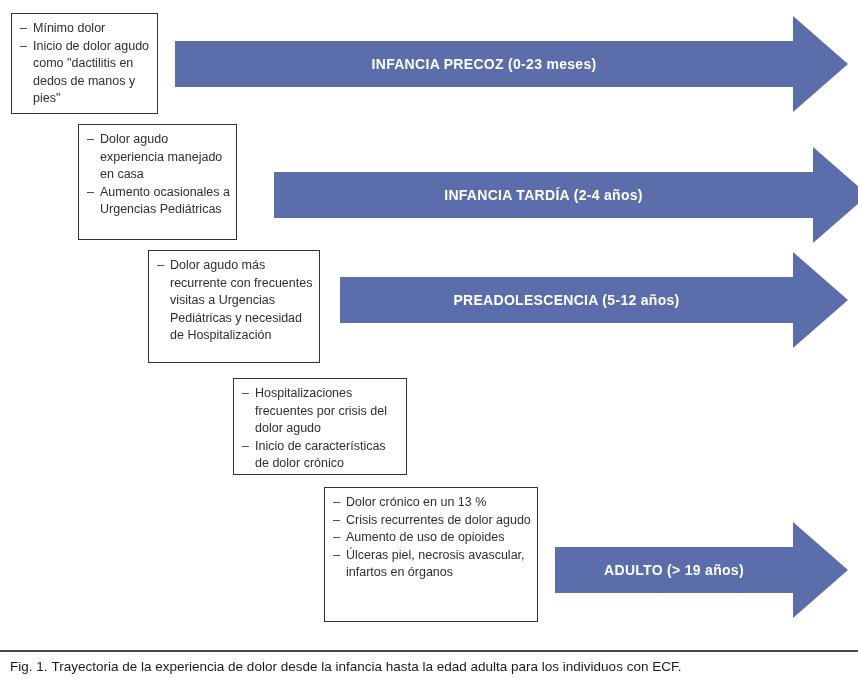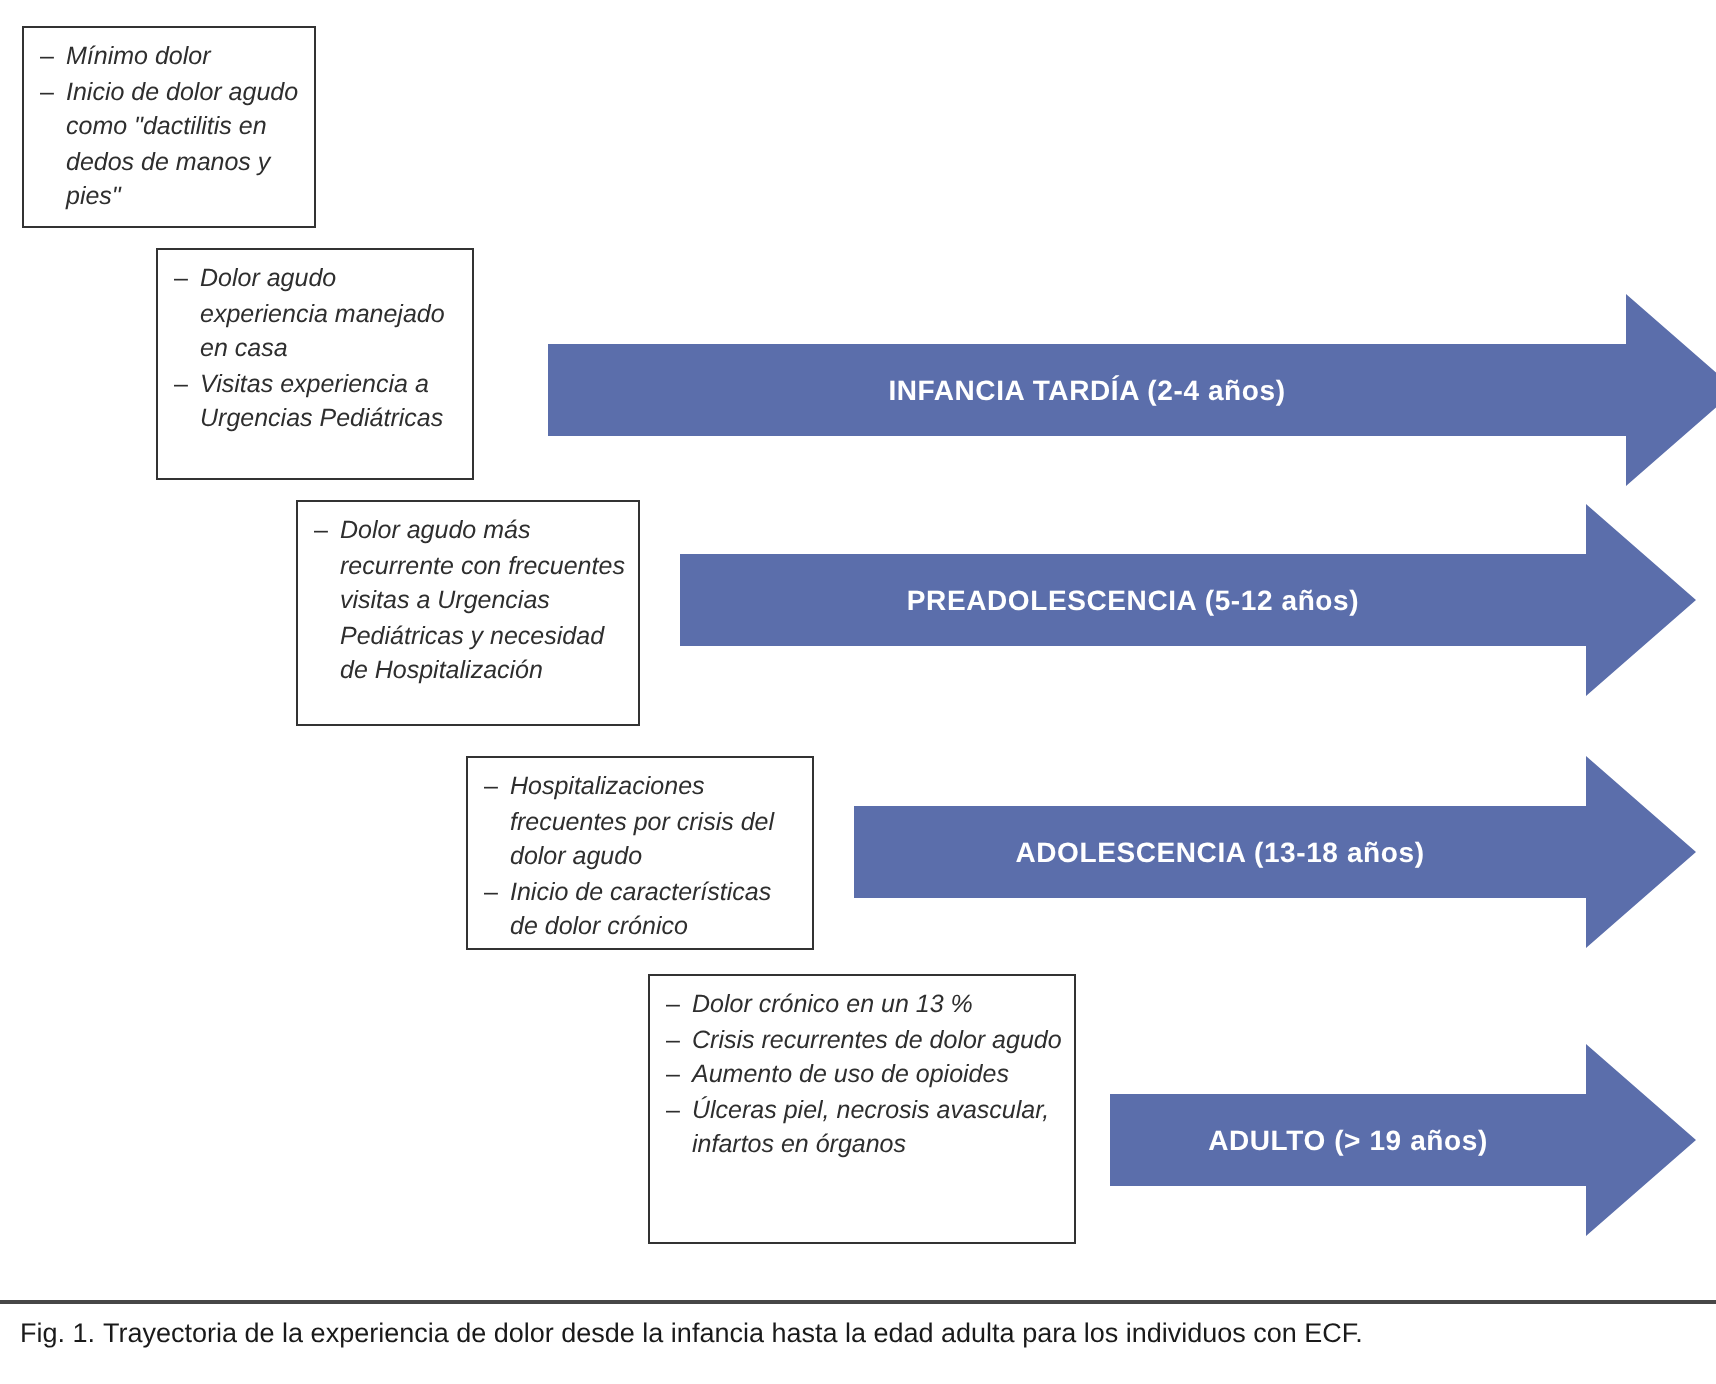--- a/index.html
+++ b/index.html
@@ -13,21 +13,21 @@
 
   
   .note-box {
     position: absolute; box-sizing: border-box; background: #ffffff;
     border: 1.5px solid var(--box-border);
     padding: 6px 5px 6px 8px;
     font-size: 12.5px; line-height: 17.5px; color: var(--box-text);
   }
   .bullet { display: flex; }
   .dash { flex: none; width: 13px; }
-  .bullet-text { flex: 1 1 auto; font-style: italic; }
+  .bullet-text { flex: 1 1 auto; }
 
   
   .arrow {
     position: absolute; height: 96px; box-sizing: border-box;
     background: var(--arrow-fill);
     clip-path: polygon(0% 26%, calc(100% - 55px) 26%, calc(100% - 55px) 0%,
                        100% 50%, calc(100% - 55px) 100%, calc(100% - 55px) 74%, 0% 74%);
     display: flex; align-items: center; justify-content: center;
     padding-right: 55px;
   }
@@ -69,30 +69,33 @@
         <div class="bullet">
           <span class="dash">–</span>
           <span class="bullet-text">Mínimo dolor</span>
         </div>
         <div class="bullet">
           <span class="dash">–</span>
           <span class="bullet-text">Inicio de dolor agudo como "dactilitis en dedos de manos y pies"</span>
         </div>
       </div>
   </div>
+  <div class="arrow a1">
+    <span class="arrow-label">INFANCIA PRECOZ (0-23 meses)</span>
+  </div>
 
   <div class="note-box b2">
     <div>
         <div class="bullet">
           <span class="dash">–</span>
           <span class="bullet-text">Dolor agudo experiencia manejado en casa</span>
         </div>
         <div class="bullet">
           <span class="dash">–</span>
-          <span class="bullet-text">Visitas experiencia a Urgencias Pediátricas</span>
+          <span class="bullet-text">Aumento ocasionales a Urgencias Pediátricas</span>
         </div>
       </div>
   </div>
   <div class="arrow a2">
     <span class="arrow-label">INFANCIA TARDÍA (2-4 años)</span>
   </div>
 
   <div class="note-box b3">
     <div>
         <div class="bullet">
@@ -109,23 +112,20 @@
     <div>
         <div class="bullet">
           <span class="dash">–</span>
           <span class="bullet-text">Hospitalizaciones frecuentes por crisis del dolor agudo</span>
         </div>
         <div class="bullet">
           <span class="dash">–</span>
           <span class="bullet-text">Inicio de características de dolor crónico</span>
         </div>
       </div>
-  </div>
-  <div class="arrow a4">
-    <span class="arrow-label">ADOLESCENCIA (13-18 años)</span>
   </div>
 
   <div class="note-box b5">
     <div>
         <div class="bullet">
           <span class="dash">–</span>
           <span class="bullet-text">Dolor crónico en un 13 %</span>
         </div>
         <div class="bullet">
           <span class="dash">–</span>

